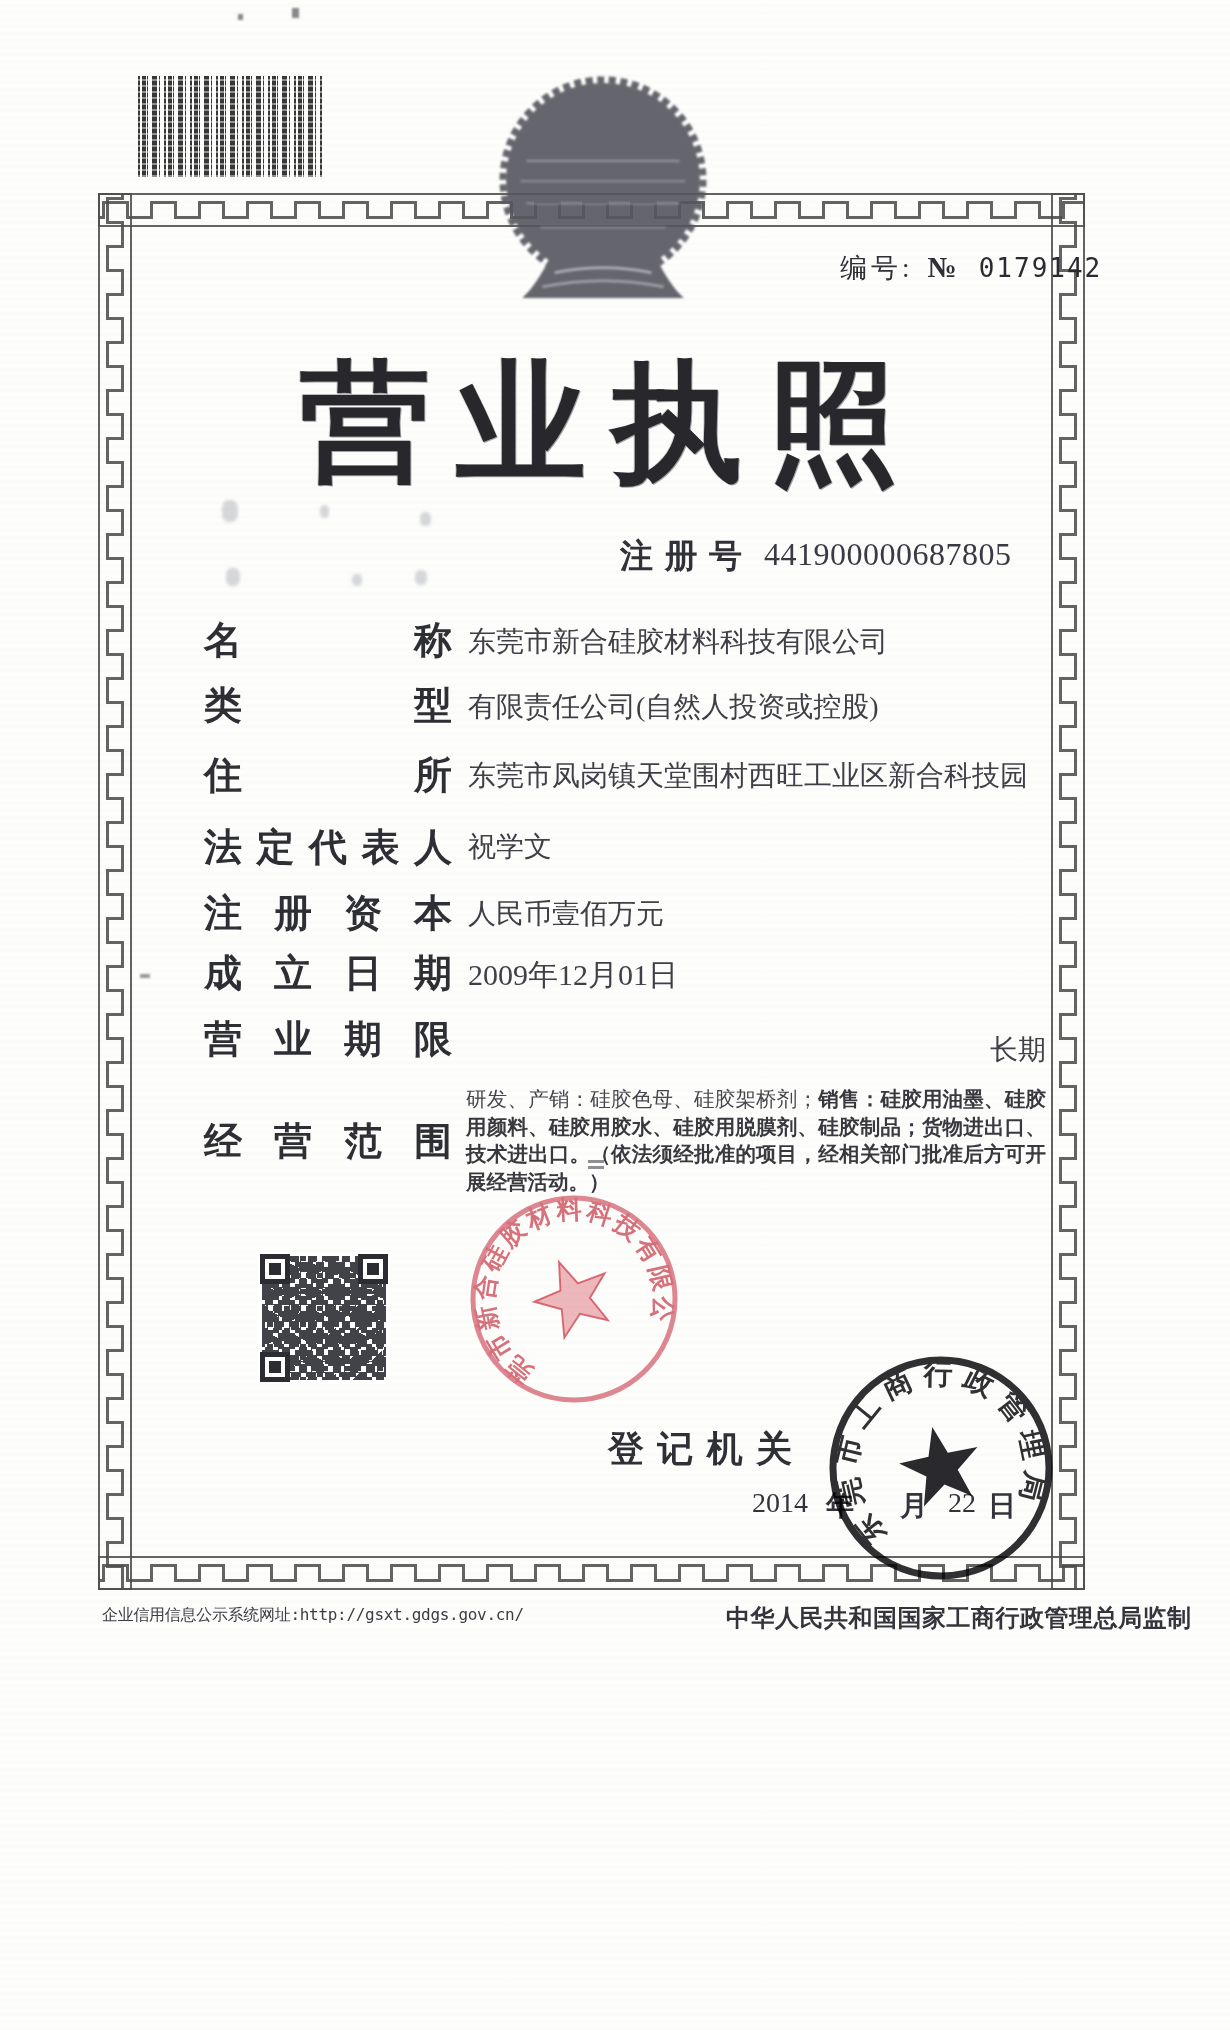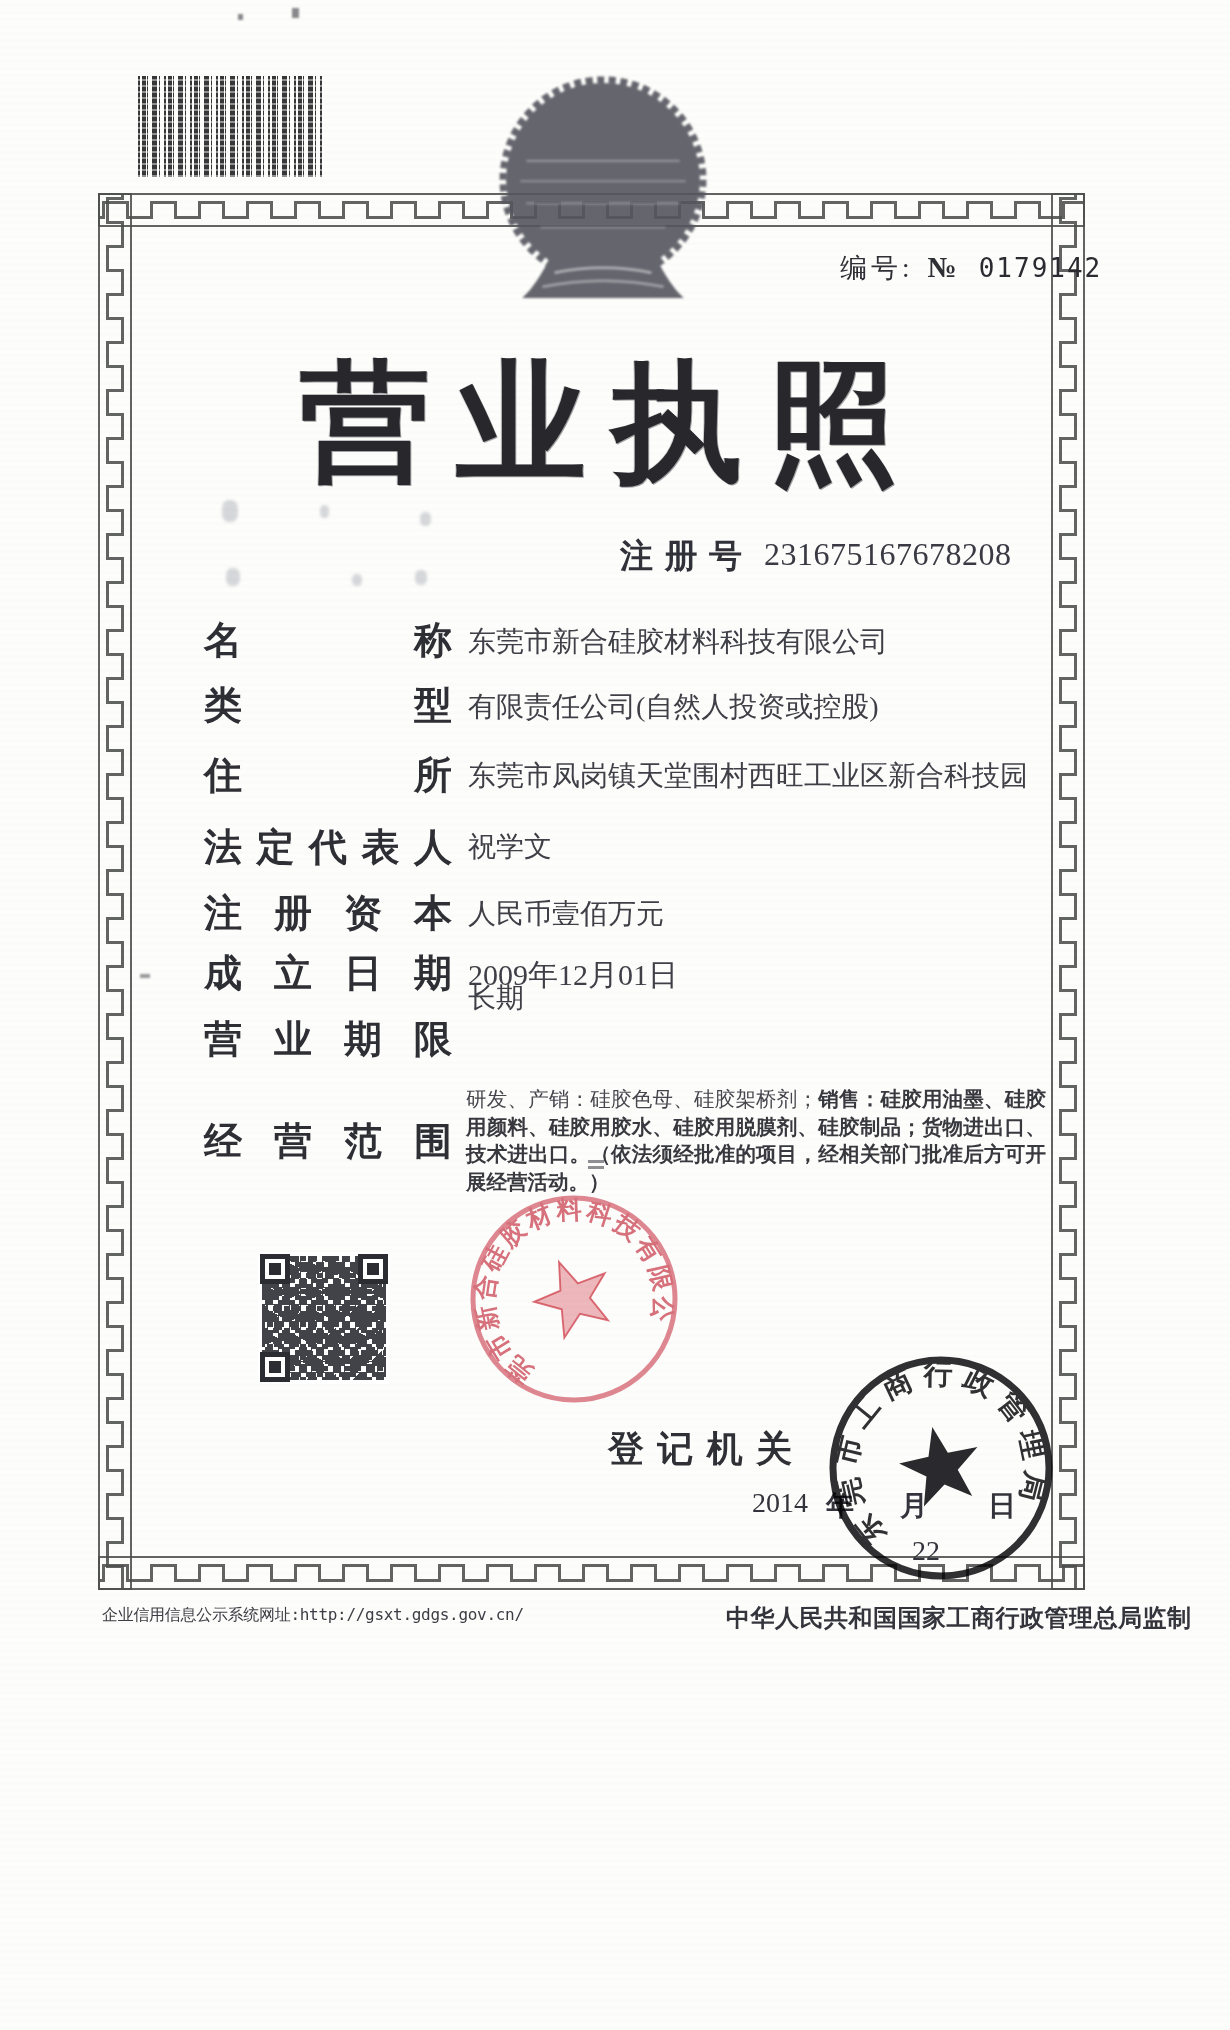--- a/index.html
+++ b/index.html
@@ -87,21 +87,21 @@
   .seal { mix-blend-mode:multiply; }
   .company-seal { left:443px; top:1168px; width:262px; height:262px; filter:blur(0.5px); }
   .registry-seal { left:813px; top:1340px; width:256px; height:256px; filter:blur(0.4px); opacity:.95; }
   .seal-text { font-family:"Liberation Serif","DejaVu Serif",serif; }
 
   
   .registrar { left:608px; top:1425px; width:184px; font-size:36px; font-weight:600; color:#2f2f36;
     text-align:justify; text-align-last:justify; }
   .dateline { top:1487px; font-size:28px; color:#33333b; }
   .d-year { left:752px; } .d-yu { left:826px; font-weight:600; } .d-mu { left:900px; font-weight:600; }
-  .d-day { left:912px;margin-top:48px; } .d-du { left:988px; font-weight:600; }
+  .d-day { left:948px; } .d-du { left:988px; font-weight:600; }
 
   
   .footer-left { left:102px; top:1605px; font-family:"DejaVu Sans Mono",monospace; font-size:16px;
     letter-spacing:-0.3px; color:#3c3c44; }
   .footer-right { left:726px; top:1602px; font-size:24px; font-weight:600; letter-spacing:0.5px; color:#34343c; }
 
   
   .smudge { position:absolute; background:#9aa0a8; border-radius:40%; filter:blur(1.5px); opacity:.4; }
   .mark3 { left:588px; top:1160px; width:16px; height:3px; background:#6a6a72; filter:blur(0.5px);
     box-shadow:0 6px 0 #6a6a72; opacity:.75; }
@@ -142,21 +142,21 @@
   <div class="abs title">营业执照</div>
 
   <div class="smudge" style="left:222px;top:500px;width:16px;height:22px;"></div>
   <div class="smudge" style="left:320px;top:505px;width:9px;height:13px;"></div>
   <div class="smudge" style="left:420px;top:512px;width:11px;height:14px;"></div>
   <div class="smudge" style="left:226px;top:568px;width:14px;height:18px;"></div>
   <div class="smudge" style="left:352px;top:574px;width:10px;height:12px;"></div>
   <div class="smudge" style="left:415px;top:570px;width:12px;height:15px;"></div>
 
   <div class="abs regno-label">注册号</div>
-  <div class="abs regno-value">231675167678208</div>
+  <div class="abs regno-value">441900000687805</div>
 
   <div class="abs flabel" style="top:615px;">名称</div>
   <div class="abs fvalue" style="top:623px;">东莞市新合硅胶材料科技有限公司</div>
 
   <div class="abs flabel" style="top:680px;">类型</div>
   <div class="abs flabel" style="top:750px;">住所</div>
 
   <div class="abs fvalue" style="top:688px;">有限责任公司(自然人投资或控股)</div>
   <div class="abs fvalue" style="top:757px;">东莞市凤岗镇天堂围村西旺工业区新合科技园</div>
 
@@ -164,21 +164,21 @@
   <div class="abs fvalue" style="top:828px;">祝学文</div>
 
   <div class="abs flabel" style="top:888px;">注册资本</div>
   <div class="abs fvalue" style="top:895px;">人民币壹佰万元</div>
 
   <div class="ldot abs"></div>
   <div class="abs flabel" style="top:948px;">成立日期</div>
   <div class="abs fvalue" style="top:955px;font-size:30px;">2009年12月01日</div>
 
   <div class="abs flabel" style="top:1014px;">营业期限</div>
-  <div class="abs fvalue" style="top:979px;">长期</div>
+  <div class="abs fvalue" style="top:1031px;text-align:right;">长期</div>
 
   <div class="abs flabel" style="top:1074px;margin-top:42px;">经营范围</div>
   <div class="abs scope" style="top:1086px;"><span>研发、产销：硅胶色母、硅胶架桥剂；</span><span class="bold">销售：硅胶用油墨、硅胶用颜料、硅胶用胶水、硅胶用脱膜剂、硅胶制品；货物进出口、技术进出口。（依法须经批准的项目，经相关部门批准后方可开展经营活动。）</span></div>
   <div class="mark3 abs"></div>
 
   <div class="abs qr">
     <div class="qr-noise"></div>
     <div class="finder tl"></div>
     <div class="finder tr"></div>
     <div class="finder bl"></div>

